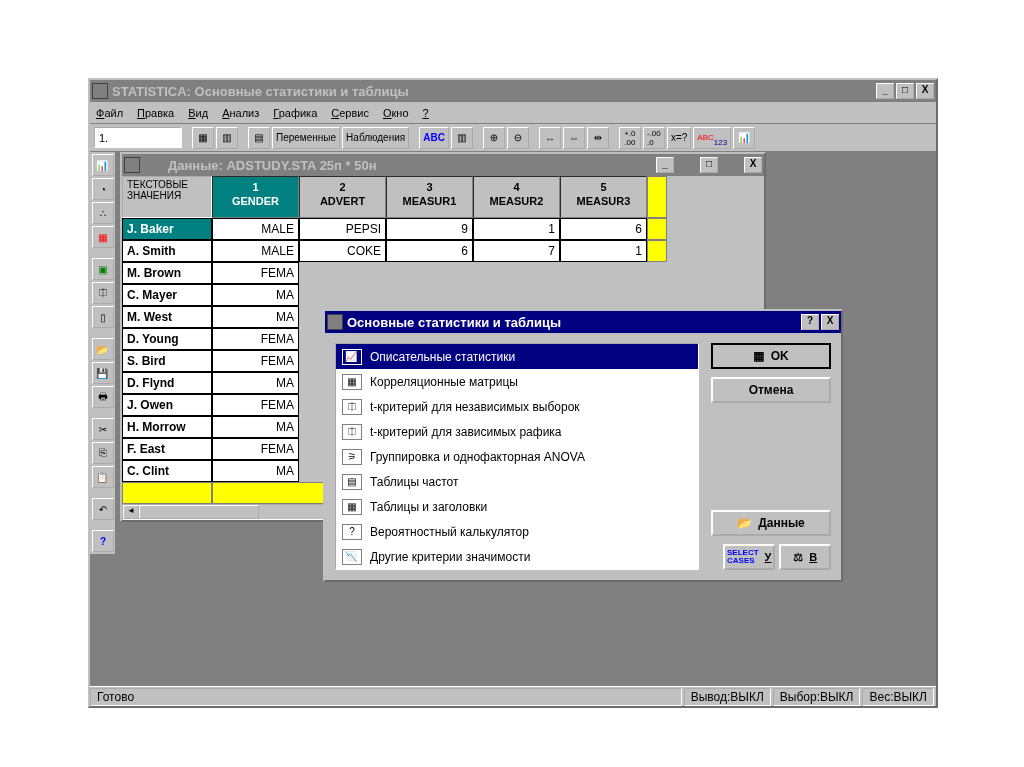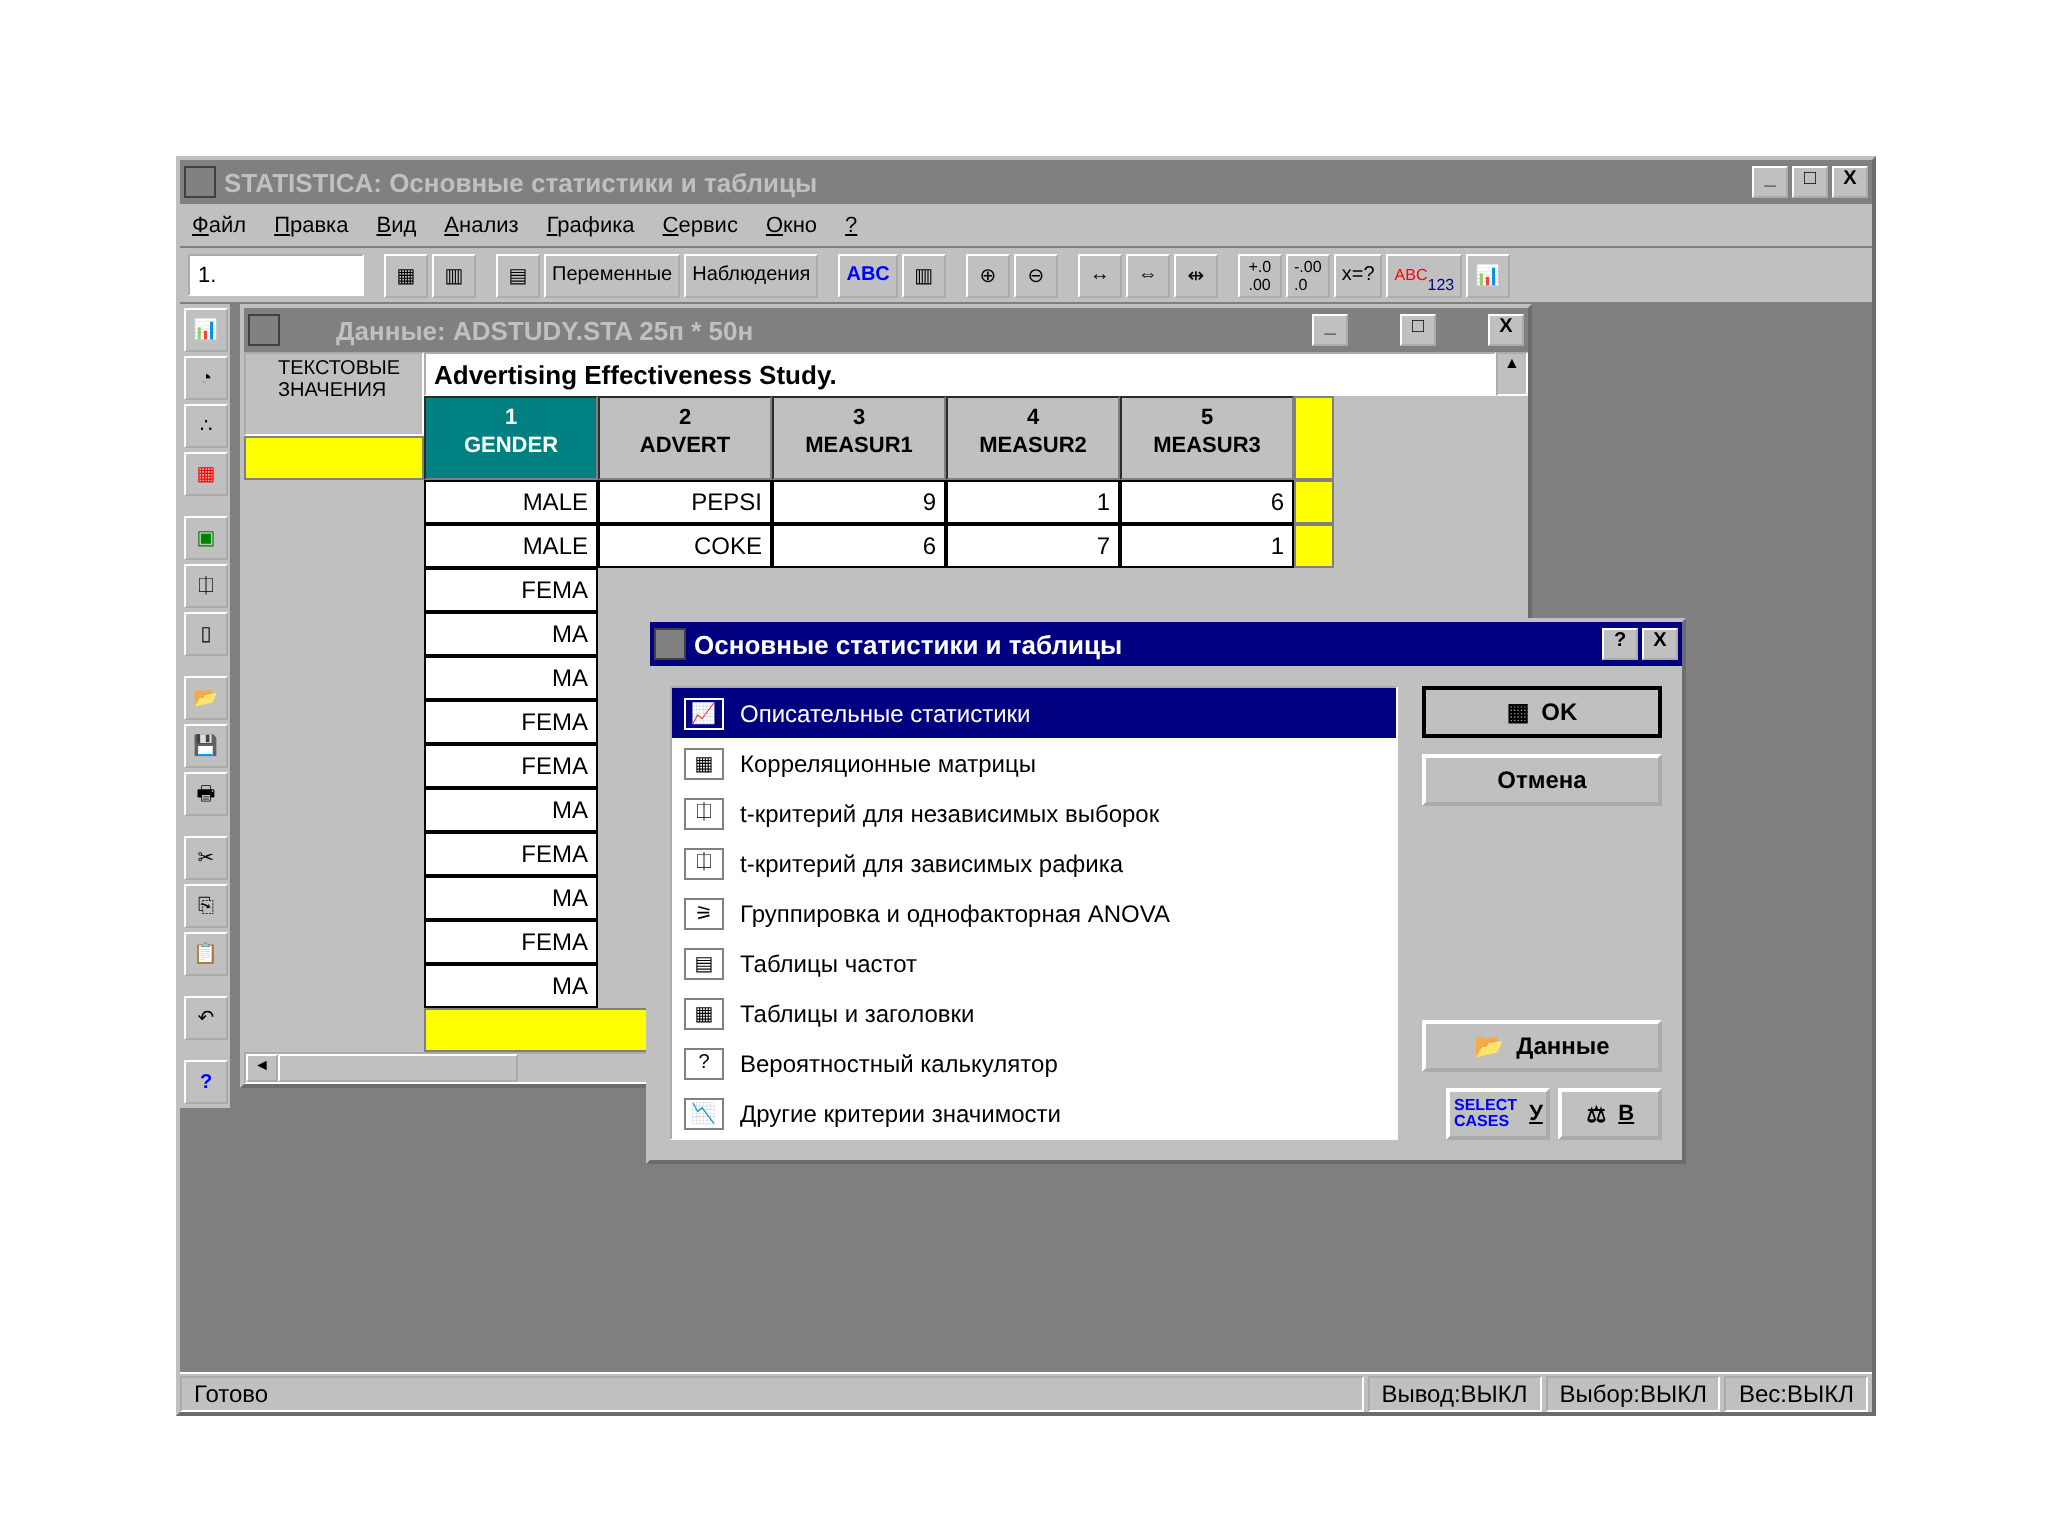--- a/index.html
+++ b/index.html
@@ -25,21 +25,21 @@
 .workspace { position: relative; background: #808080; height: calc(100% - 22px - 22px - 28px - 20px); }
 
 .sidebar { position: absolute; left: 0; top: 0; width: 26px; background: #c0c0c0; border-right: 1px solid #808080; display: flex; flex-direction: column; padding: 2px; gap: 2px; }
 .side-btn { width: 22px; height: 22px; border: 1px outset #fff; background: #c0c0c0; font-size: 10px; cursor: pointer; display: flex; align-items: center; justify-content: center; }
 .side-gap { height: 6px; }
 
 .datawin { position: absolute; left: 30px; top: 0; width: 646px; border: 2px outset #c0c0c0; background: #c0c0c0; }
 .datawin .titlebar { background: #808080; color: #c0c0c0; gap: 24px; }
 .sheet-area { display: flex; }
 .rowhead-col { width: 90px; }
-.corner { height: 42px; border: 1px inset #fff; background: #c0c0c0; padding: 2px 16px; font-size: 10px; line-height: 11px; }
+.corner { height: 42px; border: 1px inset #fff; background: #c0c0c0; padding: 2px 4px; font-size: 10px; line-height: 11px; }
 .rowhead { height: 22px; border: 1px solid #000; background: #fff; padding: 0 4px; font-size: 12px; font-weight: bold; display: flex; align-items: center; }
 .rowhead.sel { background: #008080; color: #fff; }
 .grid-col { flex: 1; position: relative; }
 .study-title { height: 22px; border: 1px inset #fff; background: #fff; padding: 0 4px; font-size: 13px; font-weight: bold; display: flex; align-items: center; }
 .colheads { display: flex; height: 42px; }
 .colhead { width: 87px; border: 1px inset #808080; background: #c0c0c0; text-align: center; font-size: 11px; font-weight: bold; padding-top: 3px; line-height: 14px; }
 .colhead.sel { background: #008080; color: #fff; }
 .datarow { display: flex; height: 22px; }
 .cell { width: 87px; border: 1px solid #000; background: #fff; padding: 0 4px; font-size: 12px; display: flex; align-items: center; justify-content: flex-end; }
 .yellow-col { width: 20px; background: #ffff00; border: 1px solid #808080; }
@@ -148,27 +148,37 @@
         <span>Данные: ADSTUDY.STA 25п * 50н</span>
         <div class="spacer"></div>
         <div class="winbtn">_</div>
         <div class="winbtn">□</div>
         <div class="winbtn">X</div>
       </div>
       <div style="position:relative;">
         <div class="sheet-area">
           <div class="rowhead-col">
             <div class="corner">ТЕКСТОВЫЕ ЗНАЧЕНИЯ</div>
+            <div id="rowheads">
+                <div class="rowhead sel">J. Baker</div>
+                <div class="rowhead">A. Smith</div>
+                <div class="rowhead">M. Brown</div>
+                <div class="rowhead">C. Mayer</div>
+                <div class="rowhead">M. West</div>
+                <div class="rowhead">D. Young</div>
+                <div class="rowhead">S. Bird</div>
+                <div class="rowhead">D. Flynd</div>
+                <div class="rowhead">J. Owen</div>
+                <div class="rowhead">H. Morrow</div>
+                <div class="rowhead">F. East</div>
+                <div class="rowhead">C. Clint</div>
+              </div>
             <div class="yellow-row"></div>
           </div>
           <div class="grid-col">
-            <div style="display:flex">
-              <div class="study-title" style="flex:1">Advertising Effectiveness Study.</div>
-              <div style="width:16px;background:#c0c0c0;border:1px inset #fff;text-align:center;font-size:8px">▲</div>
-            </div>
             <div class="colheads" id="colheads">
                 <div class="colhead sel">1<br>GENDER</div>
                 <div class="colhead">2<br>ADVERT</div>
                 <div class="colhead">3<br>MEASUR1</div>
                 <div class="colhead">4<br>MEASUR2</div>
                 <div class="colhead">5<br>MEASUR3</div>
                 <div class="yellow-col" style="height: 42px;"></div>
               </div>
             <div id="datarows">
                 <div class="datarow">

